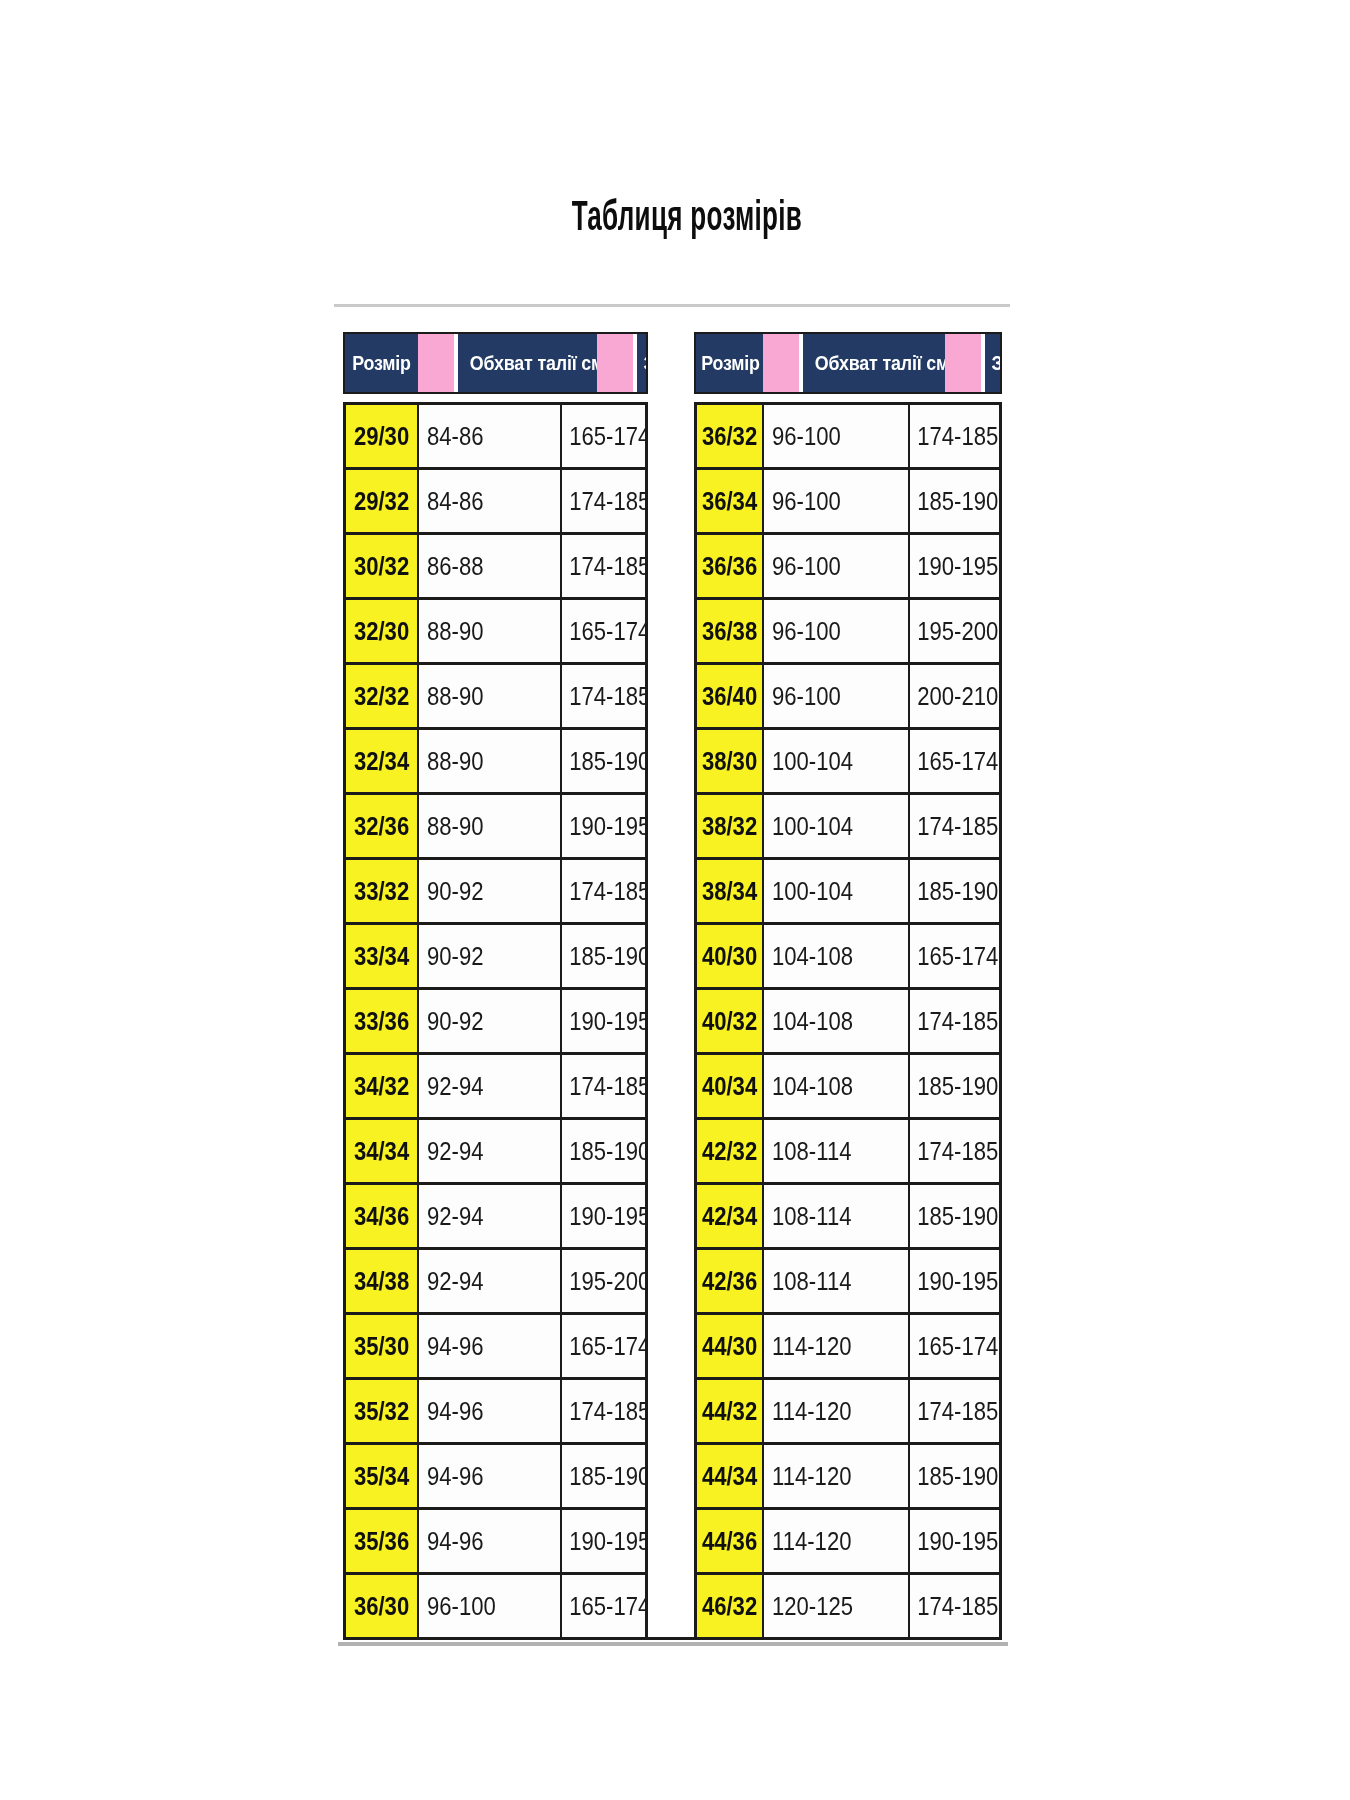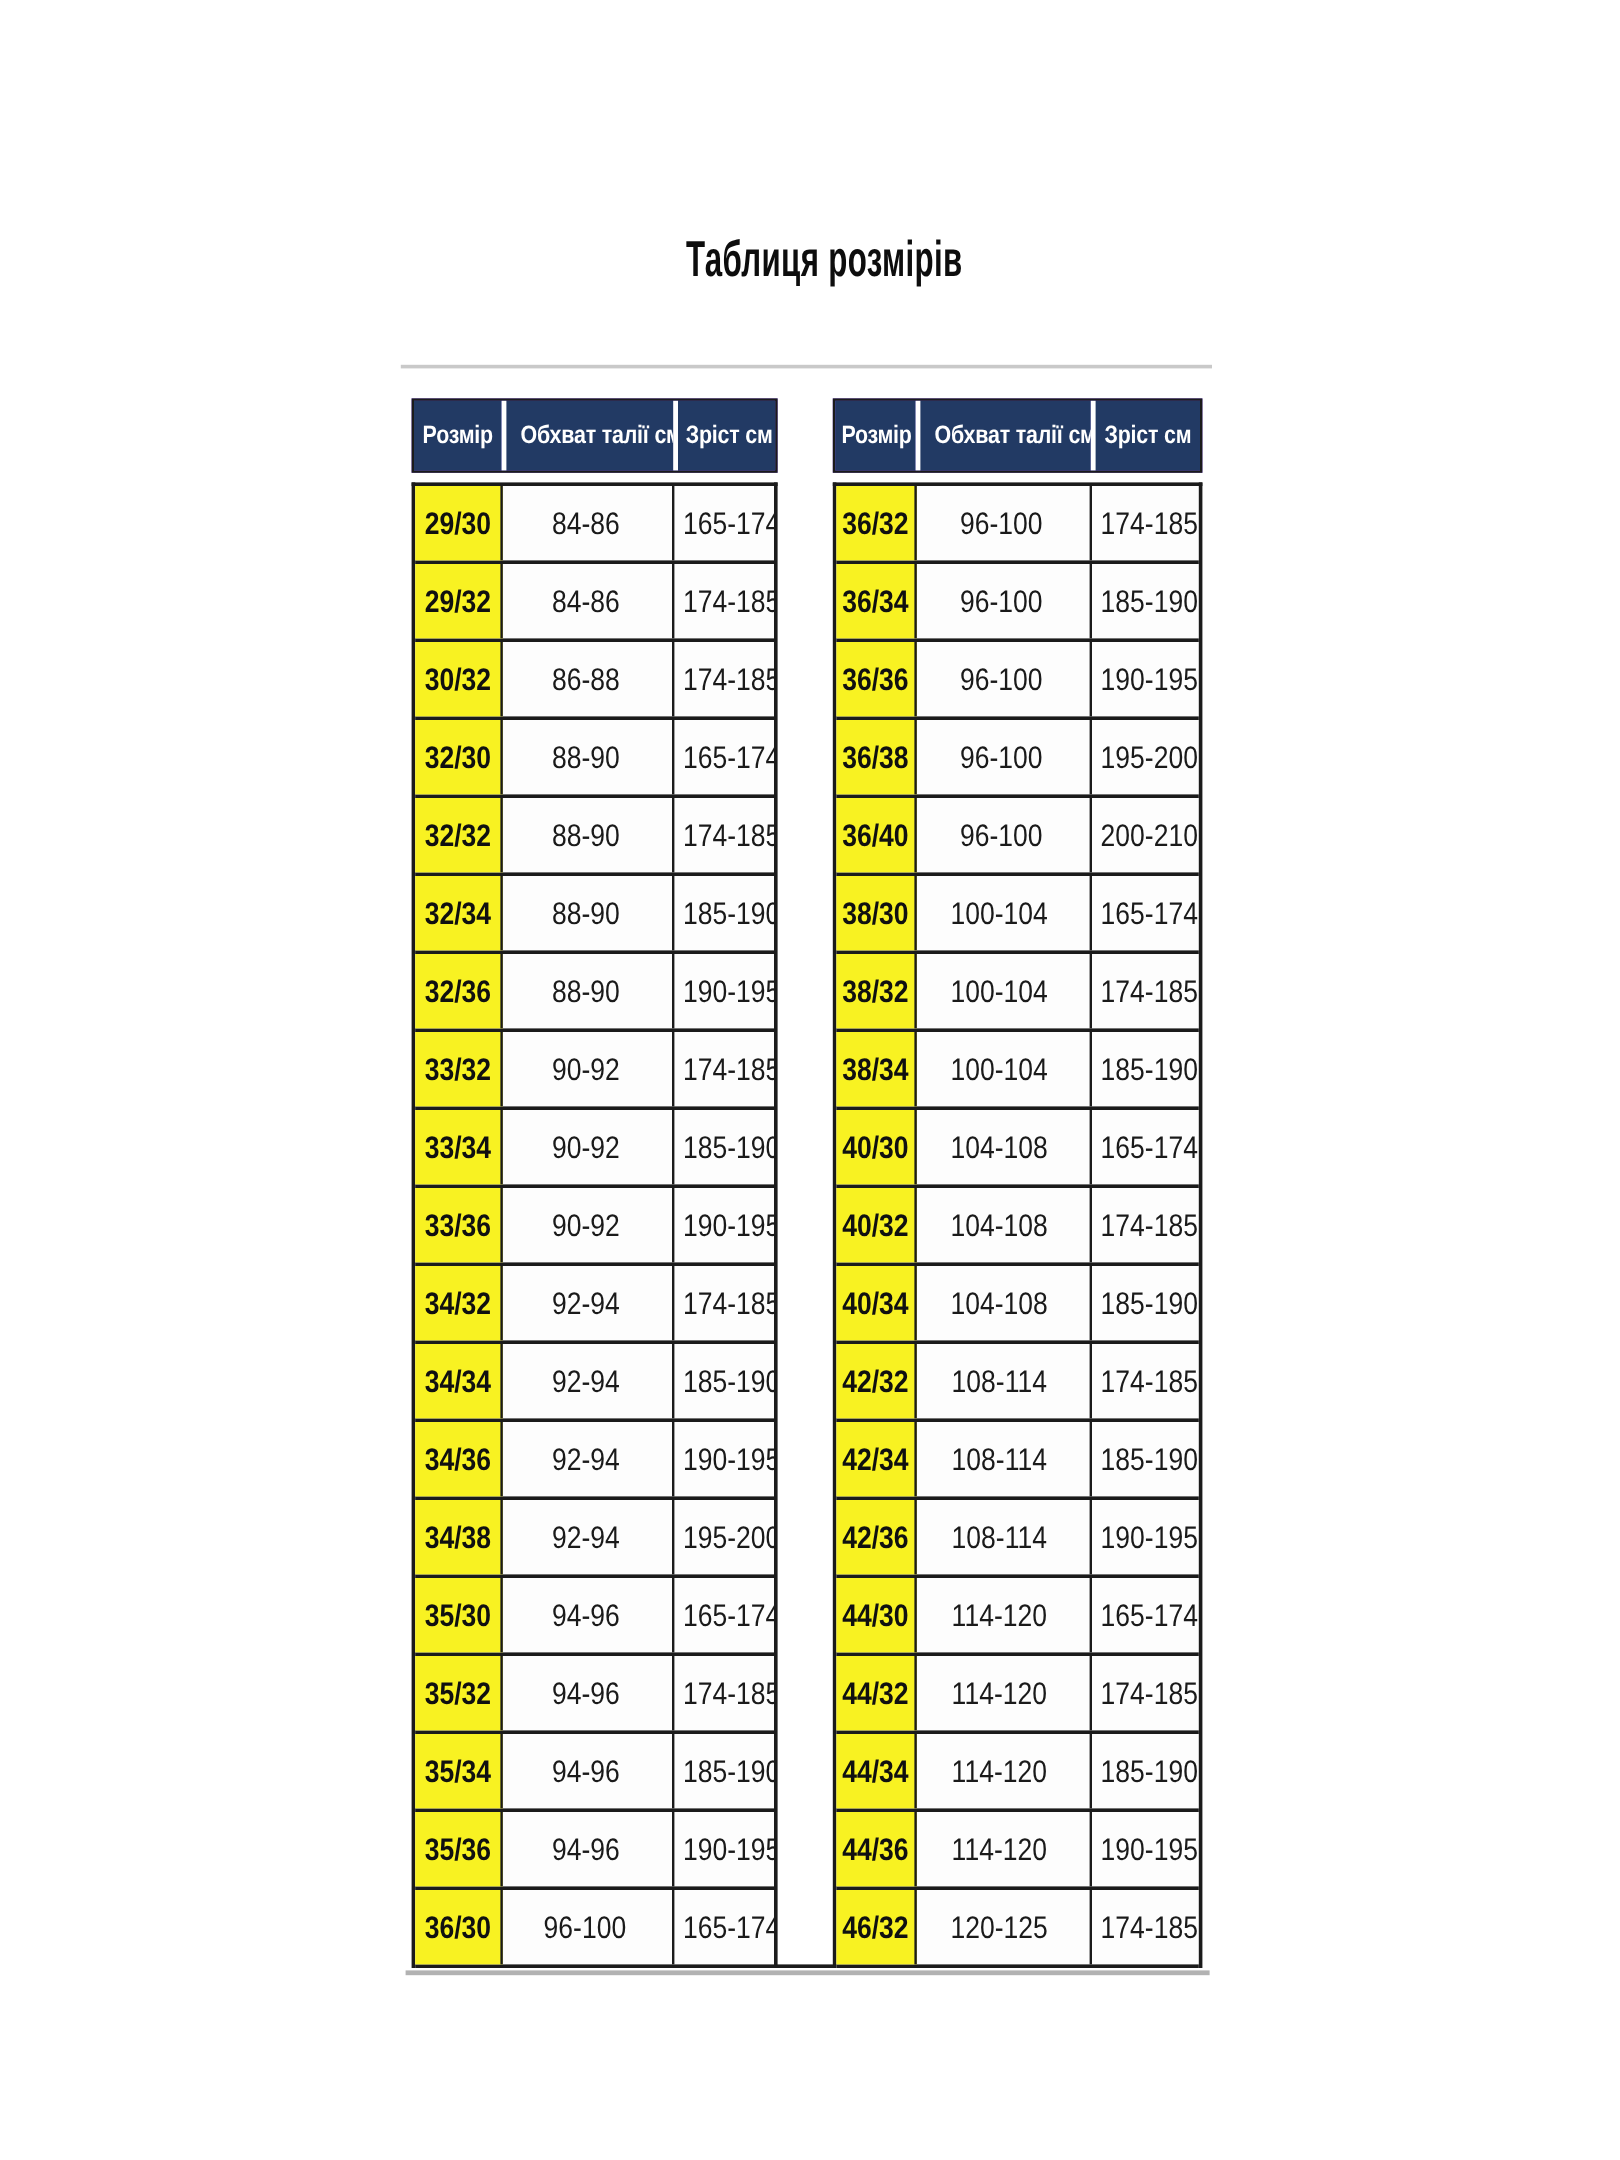--- a/index.html
+++ b/index.html
@@ -25,21 +25,21 @@
     background:var(--topline, #c9c9c9);
   }
 
   
   .size-table { position:absolute; top:332px; }
   .table-left  { left:343px; width:305px; }
   .table-right { left:694px; width:308px; }
 
   .thead {
     display:grid; height:62px; border:2px solid var(--border, #1b1b1b);
-    box-sizing:border-box; background:#8b5cf6;
+    box-sizing:border-box; background:#f9a8d4;gap:36px;
   }
   .table-left  .thead, .table-left  .tr { grid-template-columns:73px 143px 1fr; }
   .table-right .thead, .table-right .tr { grid-template-columns:67px 146px 1fr; }
 
   .th {
     background:var(--header-bg, #223a64); color:var(--header-text, #ffffff);
     font-weight:bold; text-align:center; line-height:58px; overflow:hidden;
     white-space:nowrap;
   }
   .th + .th { border-left:4px solid #ffffff; }
@@ -59,21 +59,21 @@
   }
   .td {
     line-height:62px; color:var(--text, #1a1a1a); font-size:26px;
     white-space:nowrap; overflow:hidden; box-sizing:border-box;
   }
   .td-size {
     background:var(--size-bg, #f8f222); text-align:center; font-weight:bold;
     border-right:2px solid var(--border, #1b1b1b); color:#101010;
   }
   .td-waist {
-    text-align:center; padding-left:8px;
+    text-align:left; padding-left:8px;
     border-right:2px solid var(--border, #1b1b1b);
   }
   .td-height { text-align:right; }
   .num {
     display:inline-block; transform:scaleX(0.85); transform-origin:center;
   }
   .td-waist .num { transform-origin:left center; }
 
   
   .bottom-connector {

